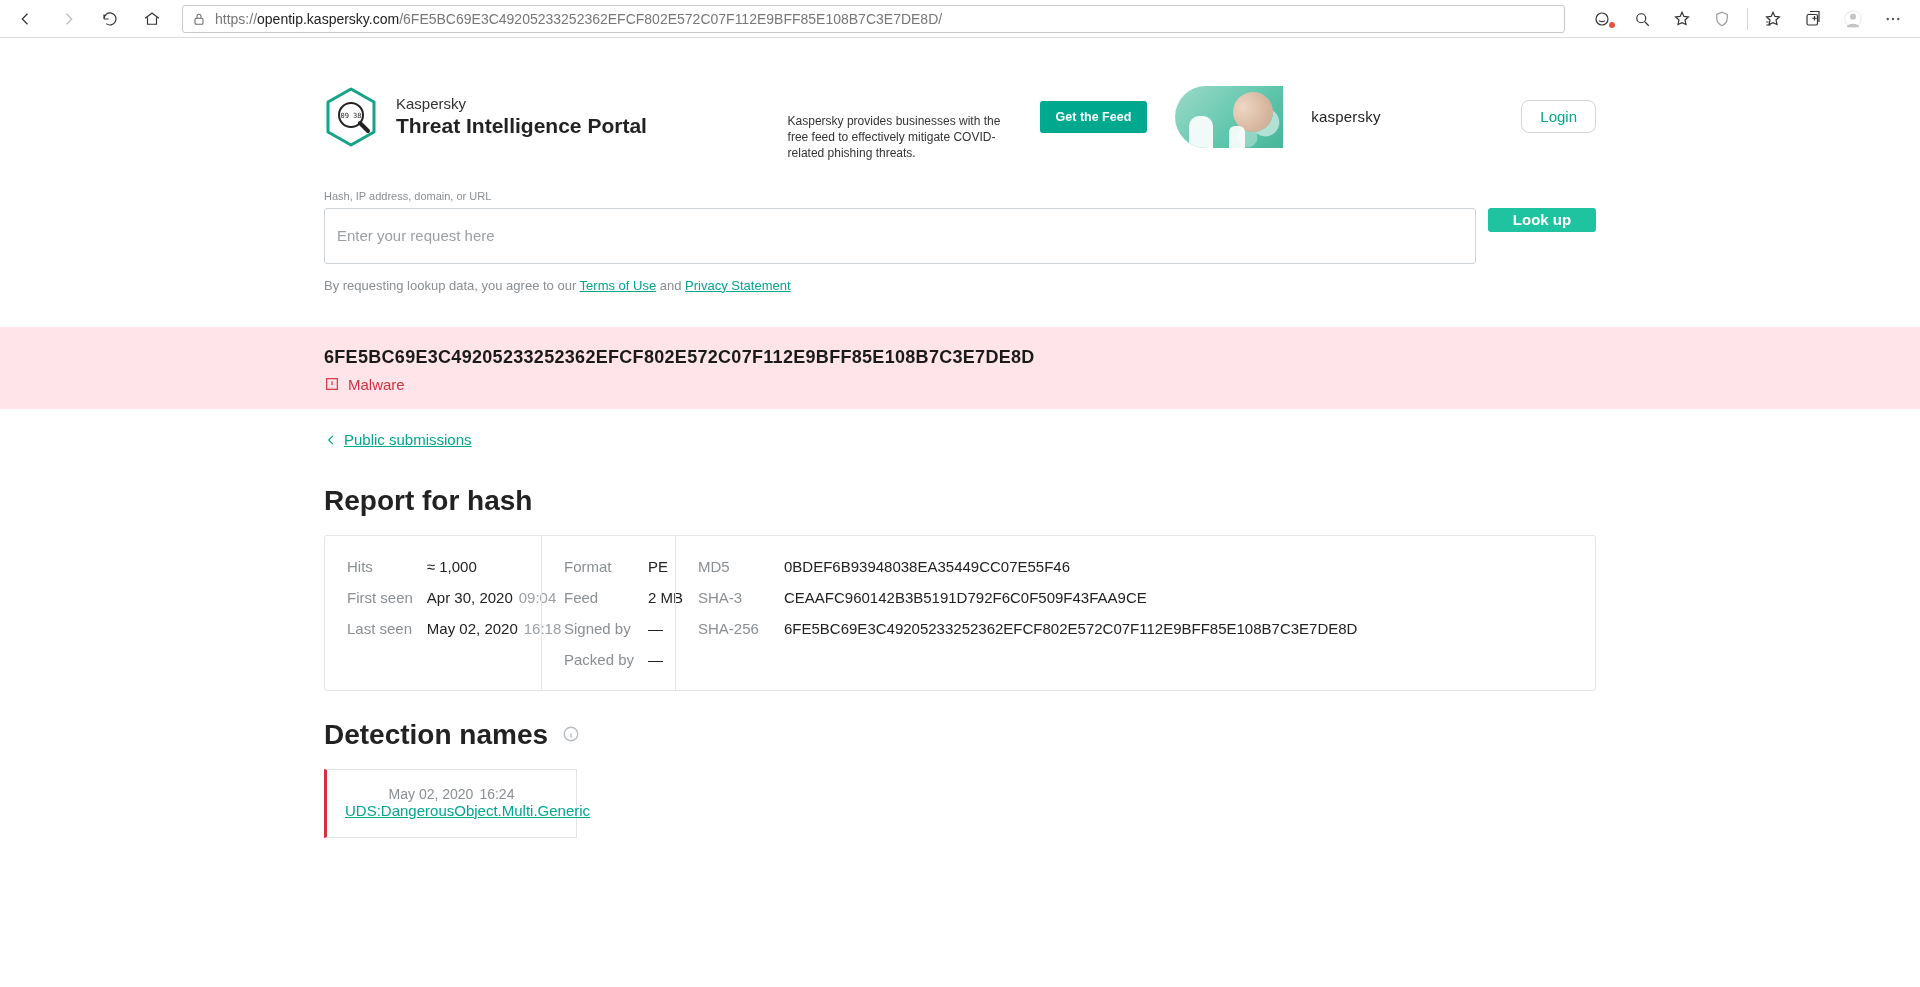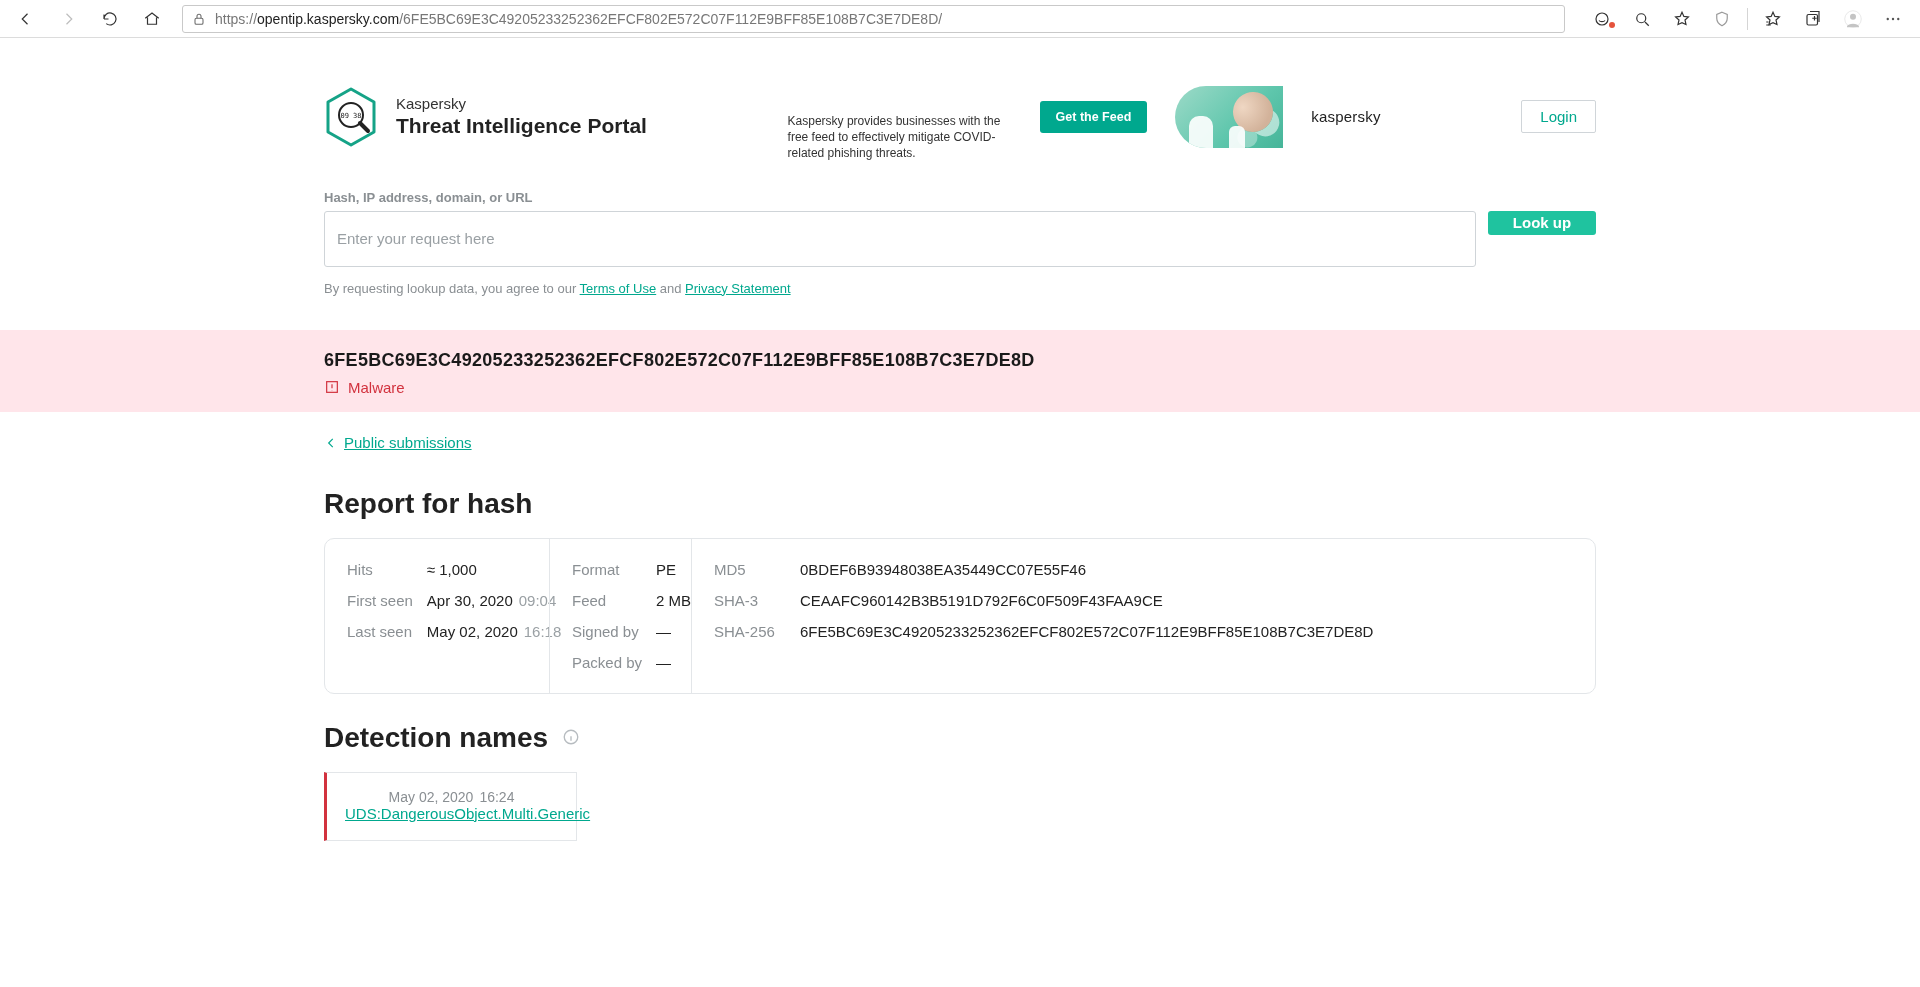--- a/index.html
+++ b/index.html
@@ -88,25 +88,25 @@
   }
   .promo-img::after{
     content:""; position:absolute; left:14px; bottom:-6px; width:24px;height:38px;
     background:#fff; border-radius:10px 10px 6px 6px; box-shadow: 36px 6px 0 -4px #fff;
     opacity:.9;
   }
   .k-word { font-size:15px; color:#222; letter-spacing:.2px; }
 
   .login-btn {
     border:1px solid #d0d5d9; background:#fff; color:#00a88e;
-    padding:7px 18px; border-radius:2px; font-size:15px;
-  }
-
-  
-  .search-label { font-size:13px; color:#8a8f93; margin-bottom:6px;font-weight:bold; }
+    padding:7px 18px; border-radius:8px; font-size:15px;
+  }
+
+  
+  .search-label { font-size:11px; color:#8a8f93; margin-bottom:6px; }
   .search-row { display:flex; gap:12px; }
   .search-input {
     flex:1; height:56px; border:1px solid #cfd4d8; border-radius:3px;
     padding:0 12px; font-size:15px; color:#333;
   }
   .search-input::placeholder { color:#9aa0a4; }
   .lookup-btn {
     width:108px; height:24px; border:none; border-radius:3px;
     background:#1fc39f; color:#fff; font-size:15px; font-weight:600;
   }
@@ -123,22 +123,22 @@
   .crumbs { padding:22px 0 8px; }
   .crumbs a { color:#00a88e; text-decoration:underline; font-size:15px; }
   .crumbs .chev { width:14px;height:14px; stroke:#00a88e; fill:none; stroke-width:2; margin-right:6px; vertical-align:-2px;}
 
   
   h2.section { font-size:28px; font-weight:700; color:#222; margin:28px 0 18px; }
   h2.section .info-icn{ width:18px;height:18px; stroke:#b7bcc0; fill:none; stroke-width:1.8; vertical-align:1px; margin-left:6px;}
 
   
   .report-box {
-    border:1px solid #e3e6e9; border-radius:10px; overflow:hidden;
-    display:grid; grid-template-columns: 216px 134px 1fr; gap: 8px;
+    border:1px solid #e3e6e9; border-radius:3px; overflow:hidden;
+    display:grid; grid-template-columns: 216px 134px 1fr;
   }
   .rcol { padding:22px 22px; font-size:15px; }
   .rcol + .rcol { border-left:1px solid #e3e6e9; }
   .kv { display:grid; grid-template-columns: auto 1fr; column-gap:14px; row-gap:14px; }
   .kv .k { color:#8a8f93; white-space:nowrap; }
   .kv .v { color:#222; white-space:nowrap; }
   .kv .v .tm { color:#9aa0a4; margin-left:6px; }
 
   
   .det-card {

